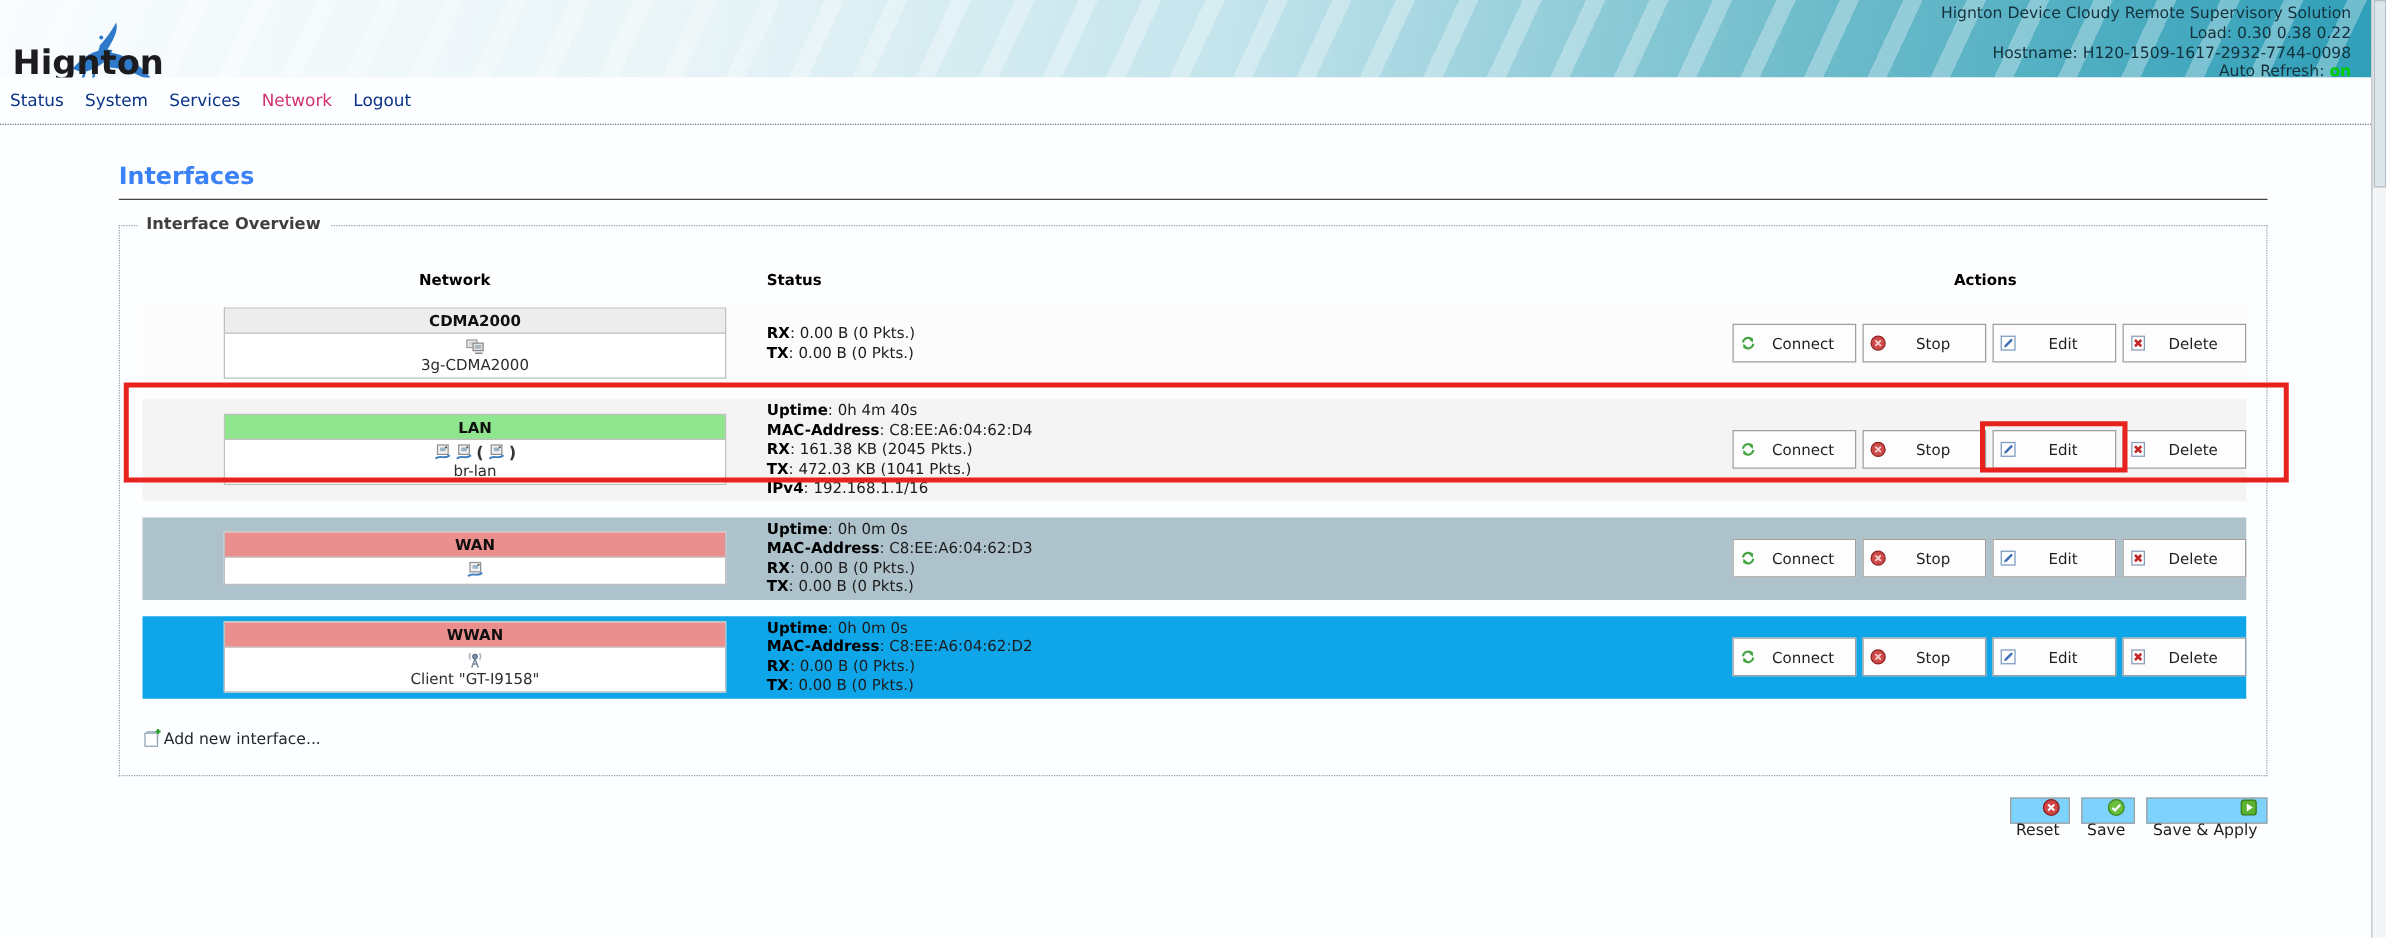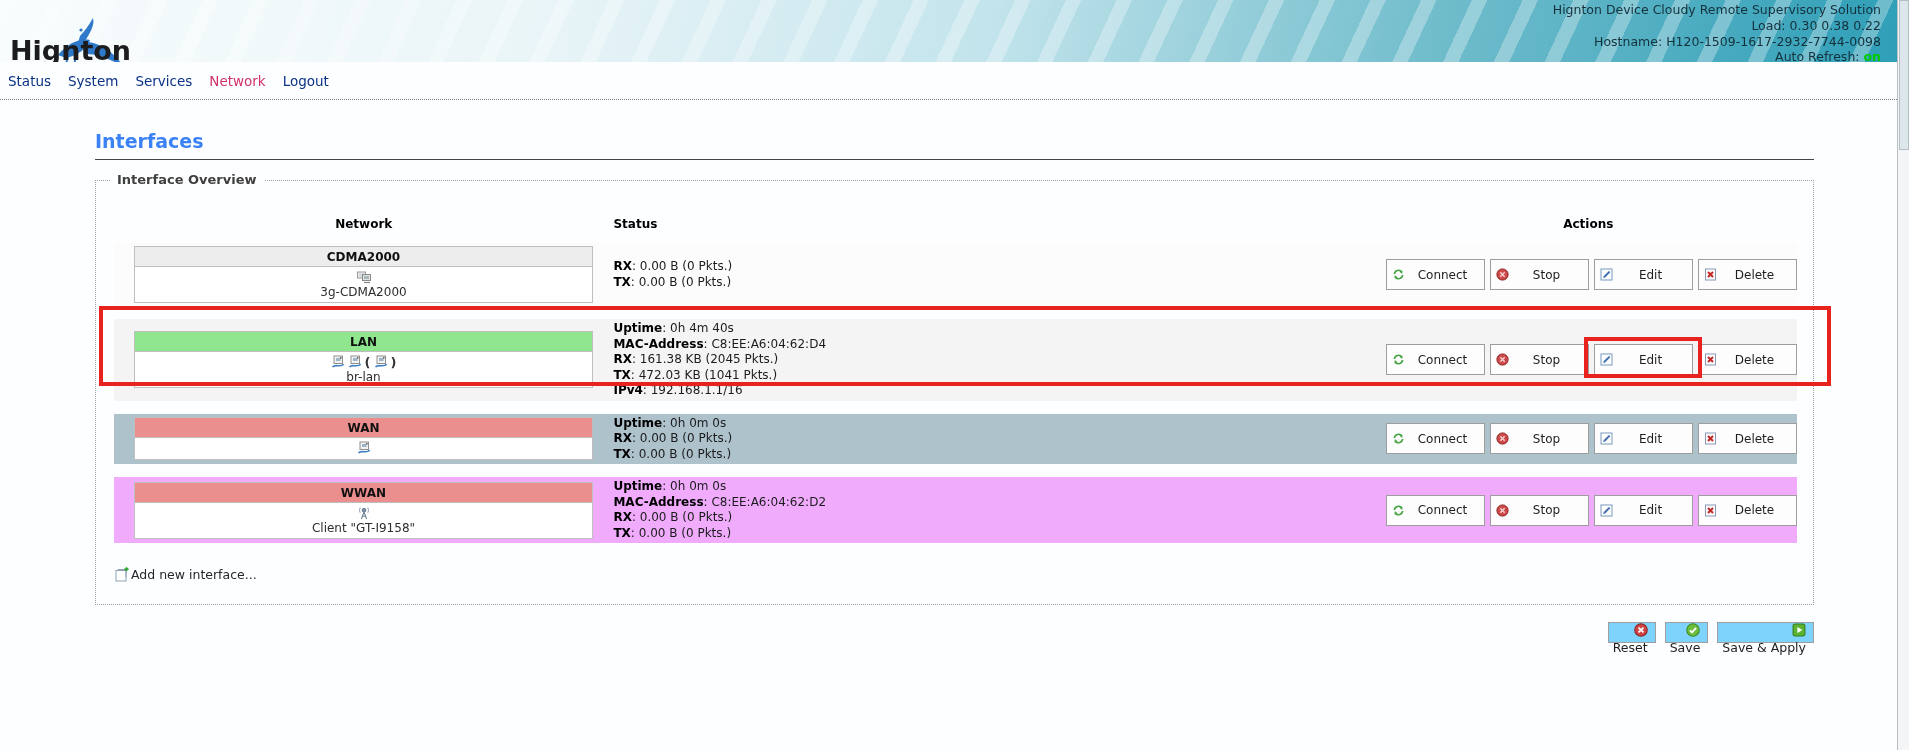--- a/index.html
+++ b/index.html
@@ -44,21 +44,21 @@
   .legend {
     position:absolute; top:-9px; left:14px; background:#fdfeff; padding:0 7px;
     font-size:13px; font-weight:bold; color:#3f3f3f;
   }
   .thead { display:flex; font-size:12px; font-weight:bold; color:#000; margin-bottom:12px; }
   .th-net { width:500px; padding:0 20px; text-align:center; }
   .th-status { width:767px; }
   .th-actions { width:418px; text-align:center; }
   .row { display:flex; margin-bottom:13px; }
   .cell-net { width:500px; padding:3px 0 3px 20px; display:flex; align-items:center; }
-  .netbox { width:459px; border:1px solid #bfbfbf; background:#fff; text-align:center; }
+  .netbox { width:402px; border:1px solid #bfbfbf; background:#fff; text-align:center;margin-left:45px; }
   .netbar { height:20px; line-height:20px; font-size:12px; font-weight:bold; color:#101010; border-bottom:1px solid #bfbfbf; }
   .netbody { padding:2px 0 3px; }
   .neticons { height:16px; display:flex; justify-content:center; align-items:center; gap:3px; }
   .paren { font-size:13px; font-weight:bold; color:#333; }
   .devname { font-size:12px; color:#2d2d2d; }
   .cell-status { width:767px; padding:2px 0; font-size:12px; line-height:15.5px; color:#1c1c1c;
                  display:flex; flex-direction:column; justify-content:center; }
   .status-line b { color:#000; }
   .cell-actions { width:418px; display:flex; align-items:center; gap:5px; padding-left:6px; }
   .act-btn {
@@ -290,20 +290,21 @@
                       <circle cx="9.8" cy="2.8" r="0.9" fill="#555"></circle>
                       <path d="M1.5 12 C4.5 8.5 9 13 12.8 9.2" fill="none" stroke="#3f7fc1" stroke-width="1.6"></path>
                     </svg>
                   </span>
                 </div>
         </div>
       </div>
     </div>
     <div class="cell-status">
             <div class="status-line"><b>Uptime</b>: 0h 0m 0s</div>
+            <div class="status-line"><b>MAC-Address</b>: C8:EE:A6:04:62:D3</div>
             <div class="status-line"><b>RX</b>: 0.00 B (0 Pkts.)</div>
             <div class="status-line"><b>TX</b>: 0.00 B (0 Pkts.)</div>
           </div>
     <div class="cell-actions">
             <button class="act-btn">
               <span class="icon">
                 <svg width="13" height="13" viewBox="0 0 13 13">
                   <path d="M10.6 7a4.2 4.2 0 0 1-7.4 2.2" fill="none" stroke="#44a544" stroke-width="1.7"></path>
                   <path d="M2.5 10.2 2.8 6.9 5.8 9.6z" fill="#44a544"></path>
                   <path d="M2.4 6a4.2 4.2 0 0 1 7.4-2.2" fill="none" stroke="#44a544" stroke-width="1.7"></path>
@@ -334,21 +335,21 @@
               <span class="icon">
                 <svg width="13" height="13" viewBox="0 0 13 13">
                   <rect x="1.5" y="1" width="10" height="11" fill="#fdfdfd" stroke="#8a9ab5"></rect>
                   <path d="M4 4l5 5M9 4 4 9" stroke="#c32626" stroke-width="2"></path>
                 </svg>
               </span>
               <span class="act-label">Delete</span>
             </button>
           </div>
   </div>
-        <div class="row" style="background: #f0abfc;">
+        <div class="row" style="background: #0ea5e9;">
     <div class="cell-net">
       <div class="netbox">
         <div class="netbar" style="background: rgb(234, 142, 142);">WWAN</div>
         <div class="netbody">
           <div class="neticons">
                   <span class="icon">
                     <svg width="14" height="14" viewBox="0 0 14 14">
                       <circle cx="7" cy="4.2" r="1.8" fill="#8195ad" stroke="#5d718a"></circle>
                       <path d="M3.4 1.6a4.6 4.6 0 0 0 0 5.2 M10.6 1.6a4.6 4.6 0 0 1 0 5.2" fill="none" stroke="#9fb0c2" stroke-width="1.1"></path>
                       <path d="M7 6 L4.4 13 M7 6 L9.6 13 M5.2 10.2h3.6" fill="none" stroke="#6f8196" stroke-width="1.1"></path>

